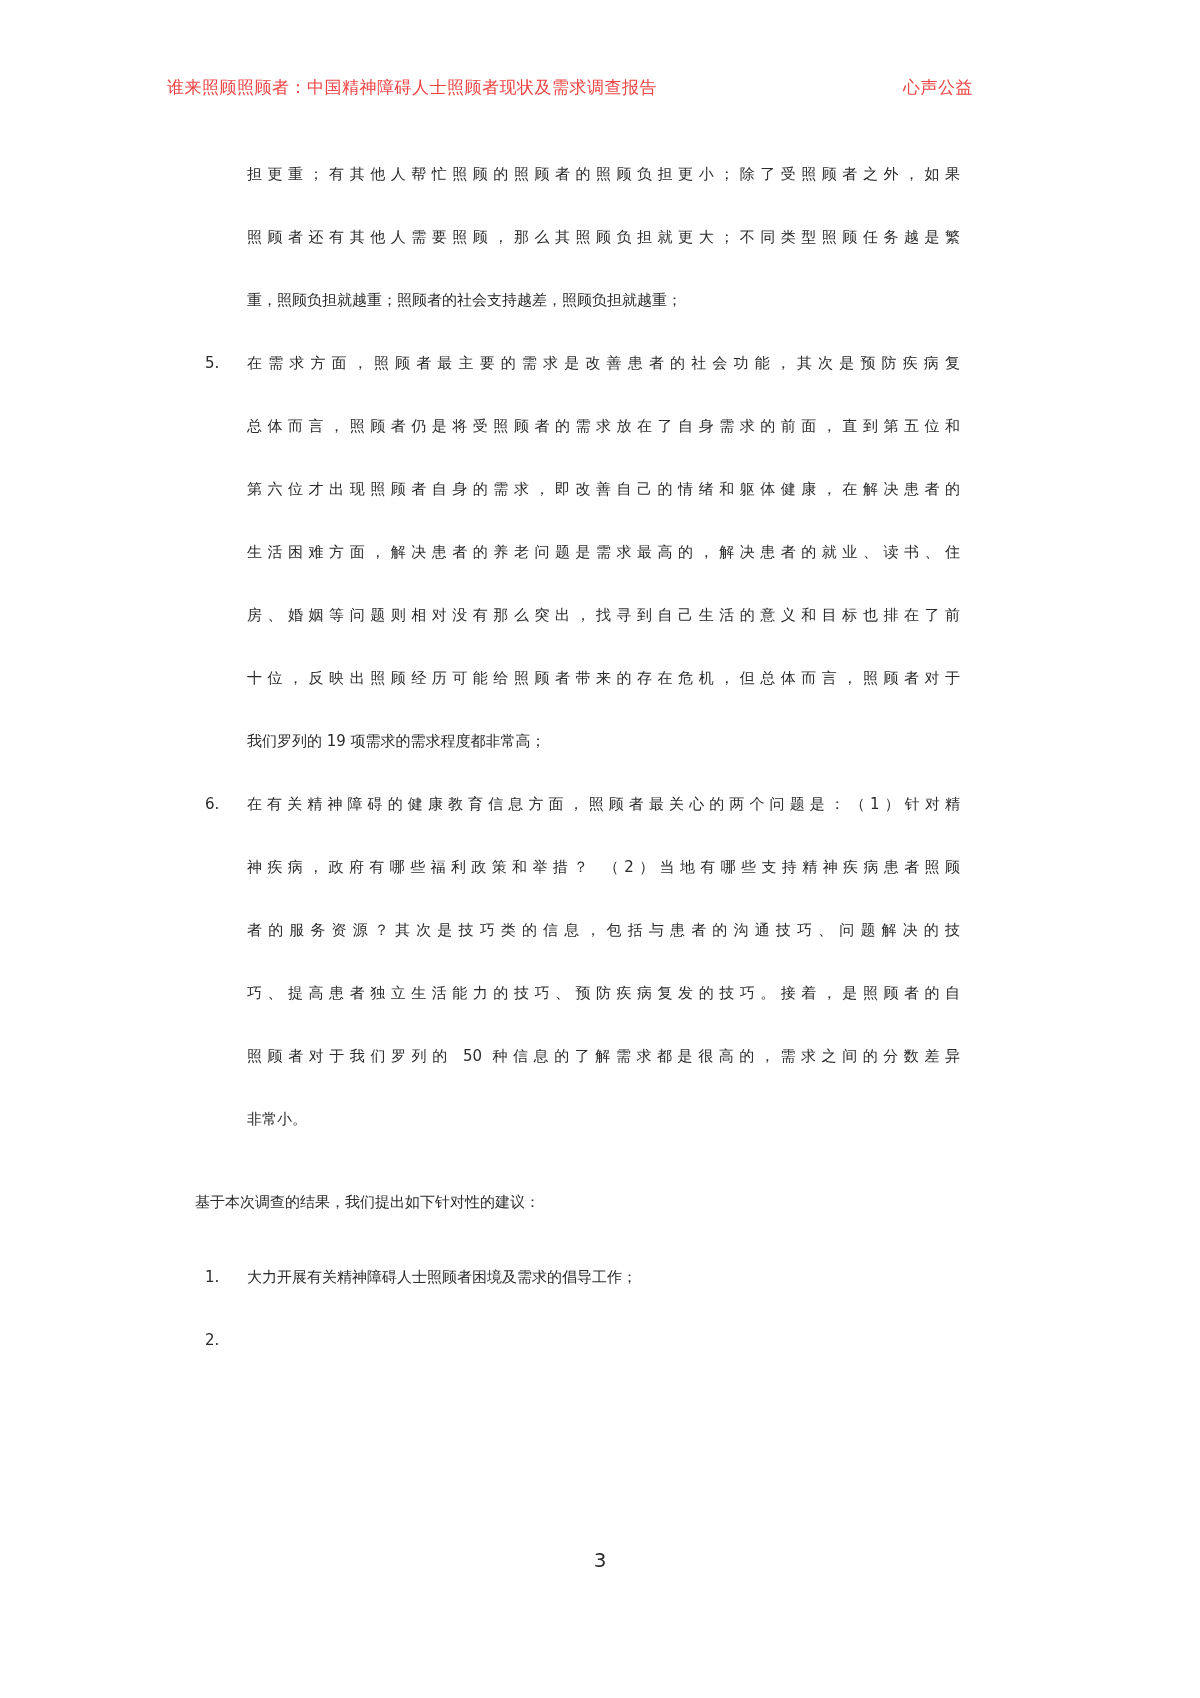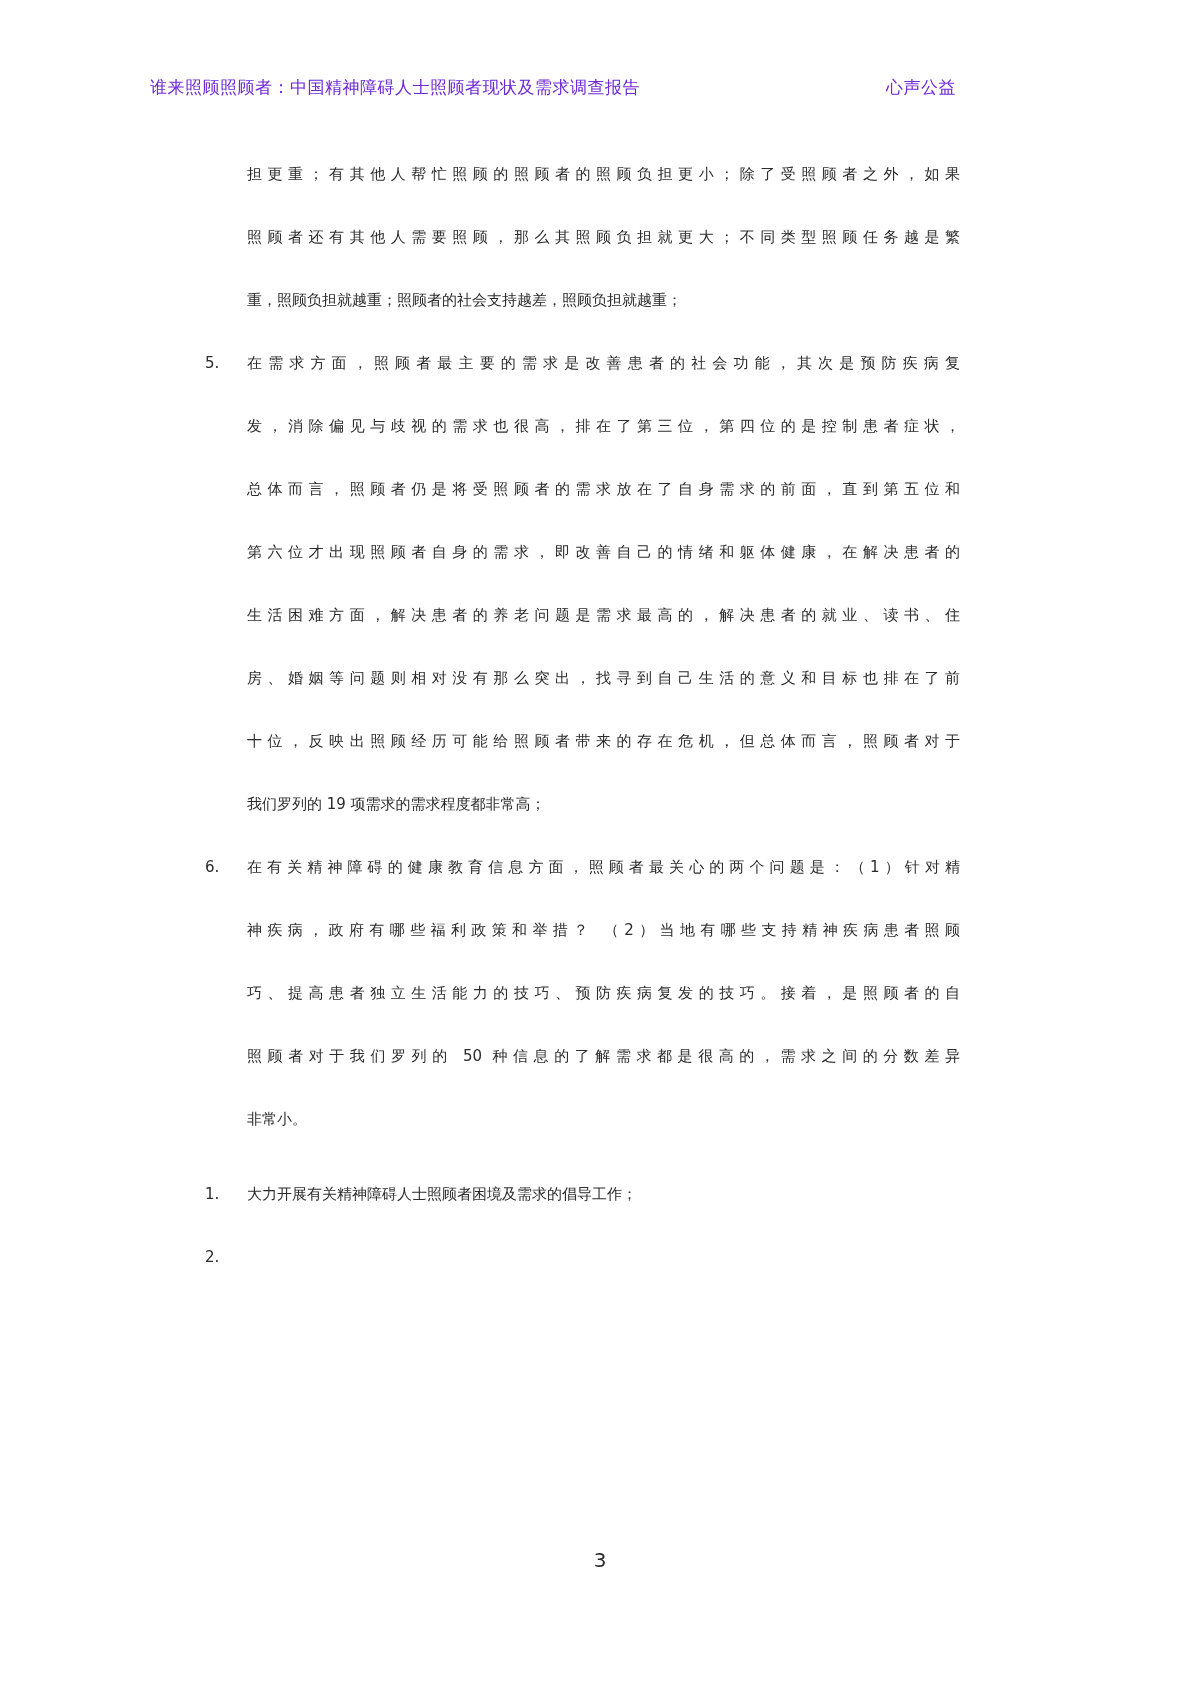--- a/index.html
+++ b/index.html
@@ -12,27 +12,27 @@
     width: 1200px;
     height: 1698px;
     background: #ffffff;
     font-family: "DejaVu Sans", sans-serif;
     color: #2e2e2e;
     overflow: hidden;
   }
   .header {
     position: absolute;
     top: 76px;
-    left: 150px;
+    left: 167px;
     width: 806px;
     display: flex;
     justify-content: space-between;
     align-items: baseline;
     font-size: 17px;
-    color: #6d28d9;
+    color: #ef4444;
     letter-spacing: 0.5px;
     white-space: nowrap;
   }
   .content {
     position: absolute;
     left: 247px;
     top: 143px;
     width: 713px;
     font-size: 15px;
     color: #2b2b2b;
@@ -84,31 +84,32 @@
   <div class="header">
     <span>谁来照顾照顾者：中国精神障碍人士照顾者现状及需求调查报告</span>
     <span>心声公益</span>
   </div>
 
   <div class="content" id="content">
       <div class="line full"><span>担更重；有其他人帮忙照顾的照顾者的照顾负担更小；除了受照顾者之外，如果</span></div>
       <div class="line full"><span>照顾者还有其他人需要照顾，那么其照顾负担就更大；不同类型照顾任务越是繁</span></div>
       <div class="line short"><span>重，照顾负担就越重；照顾者的社会支持越差，照顾负担就越重；</span></div>
       <div class="line full"><span class="marker">5.</span><span>在需求方面，照顾者最主要的需求是改善患者的社会功能，其次是预防疾病复</span></div>
-      <div class="line full"><span>发，消除偏见与歧视的需求也很高，排在了第三位，第四位的是控制患者症状，</span></div>
       <div class="line full"><span>总体而言，照顾者仍是将受照顾者的需求放在了自身需求的前面，直到第五位和</span></div>
       <div class="line full"><span>第六位才出现照顾者自身的需求，即改善自己的情绪和躯体健康，在解决患者的</span></div>
       <div class="line full"><span>生活困难方面，解决患者的养老问题是需求最高的，解决患者的就业、读书、住</span></div>
       <div class="line full"><span>房、婚姻等问题则相对没有那么突出，找寻到自己生活的意义和目标也排在了前</span></div>
       <div class="line full"><span>十位，反映出照顾经历可能给照顾者带来的存在危机，但总体而言，照顾者对于</span></div>
       <div class="line short"><span>我们罗列的 19 项需求的需求程度都非常高；</span></div>
       <div class="line full"><span class="marker">6.</span><span>在有关精神障碍的健康教育信息方面，照顾者最关心的两个问题是：（1）针对精</span></div>
       <div class="line full"><span>神疾病，政府有哪些福利政策和举措？ （2）当地有哪些支持精神疾病患者照顾</span></div>
+      <div class="line full"><span>者的服务资源？其次是技巧类的信息，包括与患者的沟通技巧、问题解决的技</span></div>
       <div class="line full"><span>巧、提高患者独立生活能力的技巧、预防疾病复发的技巧。接着，是照顾者的自</span></div>
       <div class="line full"><span>照顾者对于我们罗列的 50 种信息的了解需求都是很高的，需求之间的分数差异</span></div>
       <div class="line short"><span>非常小。</span></div>
+      <div class="line short paragraph-lead"><span>基于本次调查的结果，我们提出如下针对性的建议：</span></div>
       <div class="line short rec-first"><span class="marker">1.</span><span>大力开展有关精神障碍人士照顾者困境及需求的倡导工作；</span></div>
       <div class="line short"><span class="marker">2.</span></div>
     </div>
 
   <div class="page-number">3</div>
 
 </div>
 
 </body></html>

